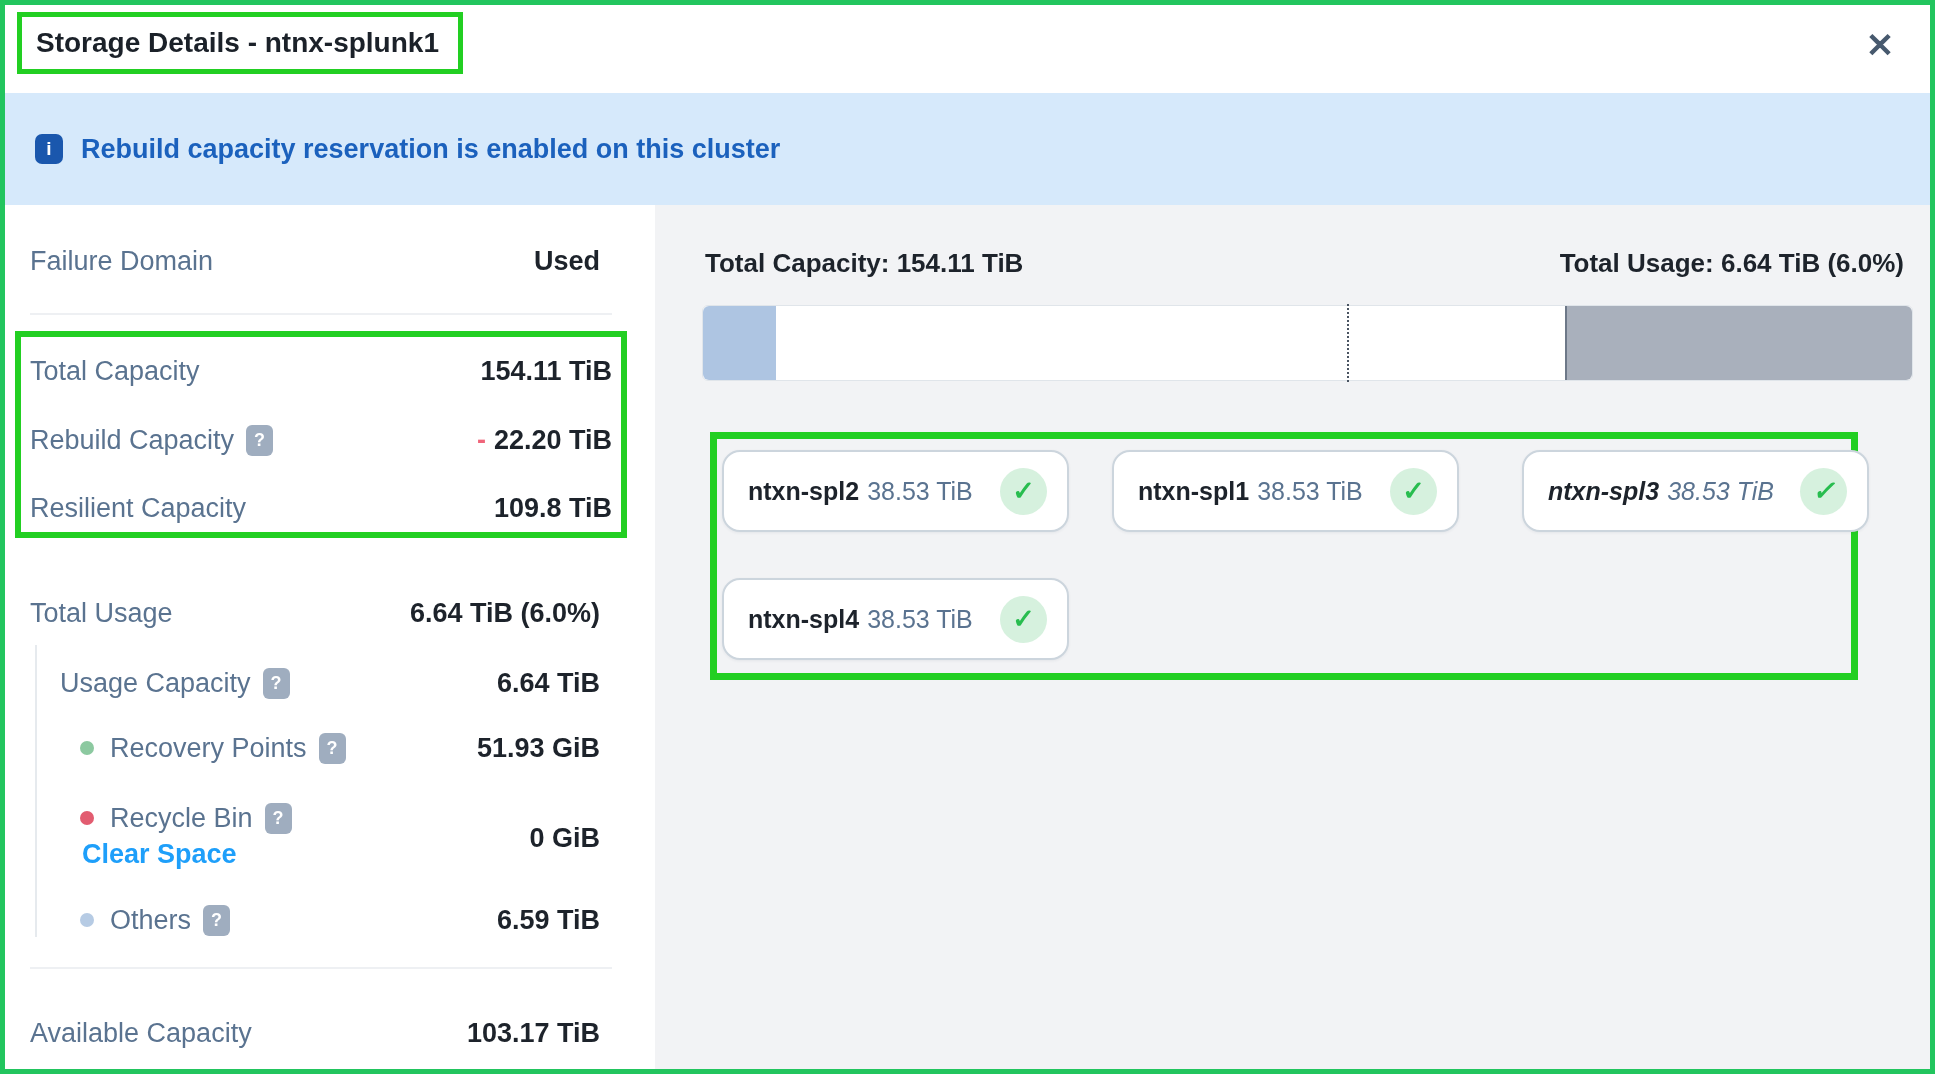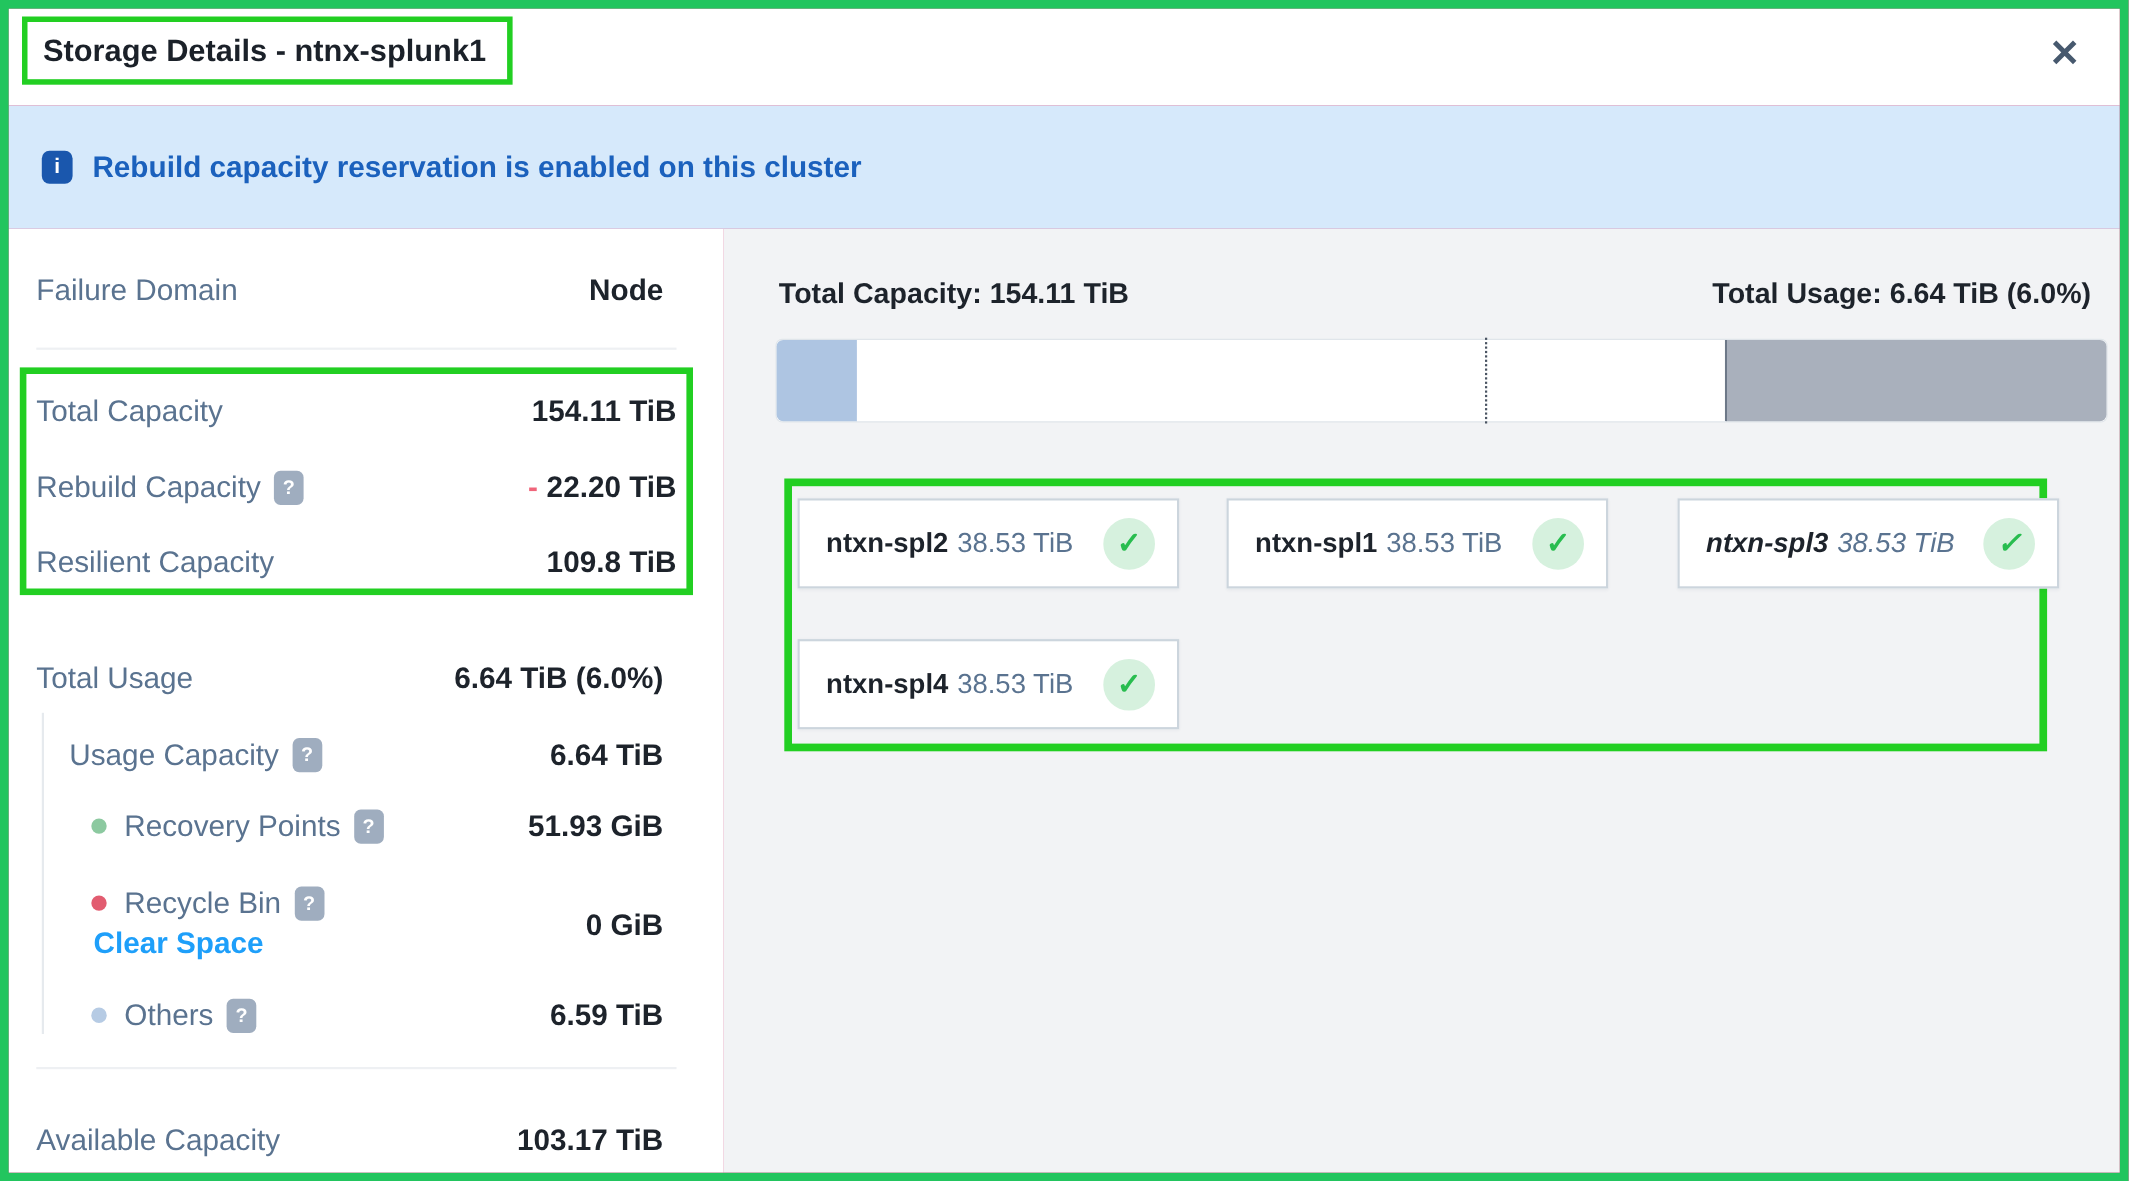--- a/index.html
+++ b/index.html
@@ -5,22 +5,22 @@
   * { box-sizing: border-box; margin: 0; padding: 0; }
   body {
     font-family: "Liberation Sans", sans-serif;
     background: #ffffff;
     width: 1935px; height: 1074px;
     overflow: hidden;
   }
   .frame {
     position: relative;
     width: 1935px; height: 1074px;
-    border: 8px solid #22c55e;
-    background: #be185d;
+    border: 5px solid #22c55e;
+    background: #fca5a5;
   }
 
   
   .titlebar {
     position: absolute; left: 0; top: 0; right: 0; height: 88px;
     background: #ffffff;
   }
   .title-annotation {
     position: absolute; left: 12px; top: 7px;
     width: 446px; height: 62px;
@@ -131,21 +131,21 @@
   .threshold-line {
     position: absolute; top: -2px; bottom: -2px; width: 0;
     border-left: 2px dotted #4a5462;
   }
   .nodes-annotation {
     position: absolute; left: 55px; top: 227px; width: 1148px; height: 248px;
     border: 7px solid #22cf22;
   }
   .node-card {
     position: absolute; width: 347px; height: 82px;
-    background: #ffffff; border: 2px solid #ccd5dd; border-radius: 0;
+    background: #ffffff; border: 2px solid #ccd5dd; border-radius: 18px;
     display: flex; align-items: center;
     padding: 0 20px 0 24px;
     box-shadow: 0 1px 3px rgba(40,60,80,0.07);
     cursor: pointer;
   }
   .node-name { font-size: 25px; font-weight: 600; color: #1d232b; white-space: nowrap; }
   .node-size { font-size: 25px; color: #5a7390; margin-left: 8px; white-space: nowrap; }
   .node-check {
     margin-left: auto;
     width: 47px; height: 47px; border-radius: 50%;
@@ -176,21 +176,21 @@
     <span class="info-icon">i</span>
     <span class="banner-text">Rebuild capacity reservation is enabled on this cluster</span>
   </div>
 
   <div class="body-area">
 
     <div class="left-panel">
 
       <div class="lrow" style="top:37px">
         <span class="lbl">Failure Domain</span>
-        <span class="val">Node</span>
+        <span class="val">Used</span>
       </div>
 
       <div class="divider" style="top:108px"></div>
 
       <div class="capacity-annotation">
         <div class="lrow" style="top:15px">
           <span class="lbl">Total Capacity</span>
           <span class="val">154.11 TiB</span>
         </div>
         <div class="lrow" style="top:84px">

